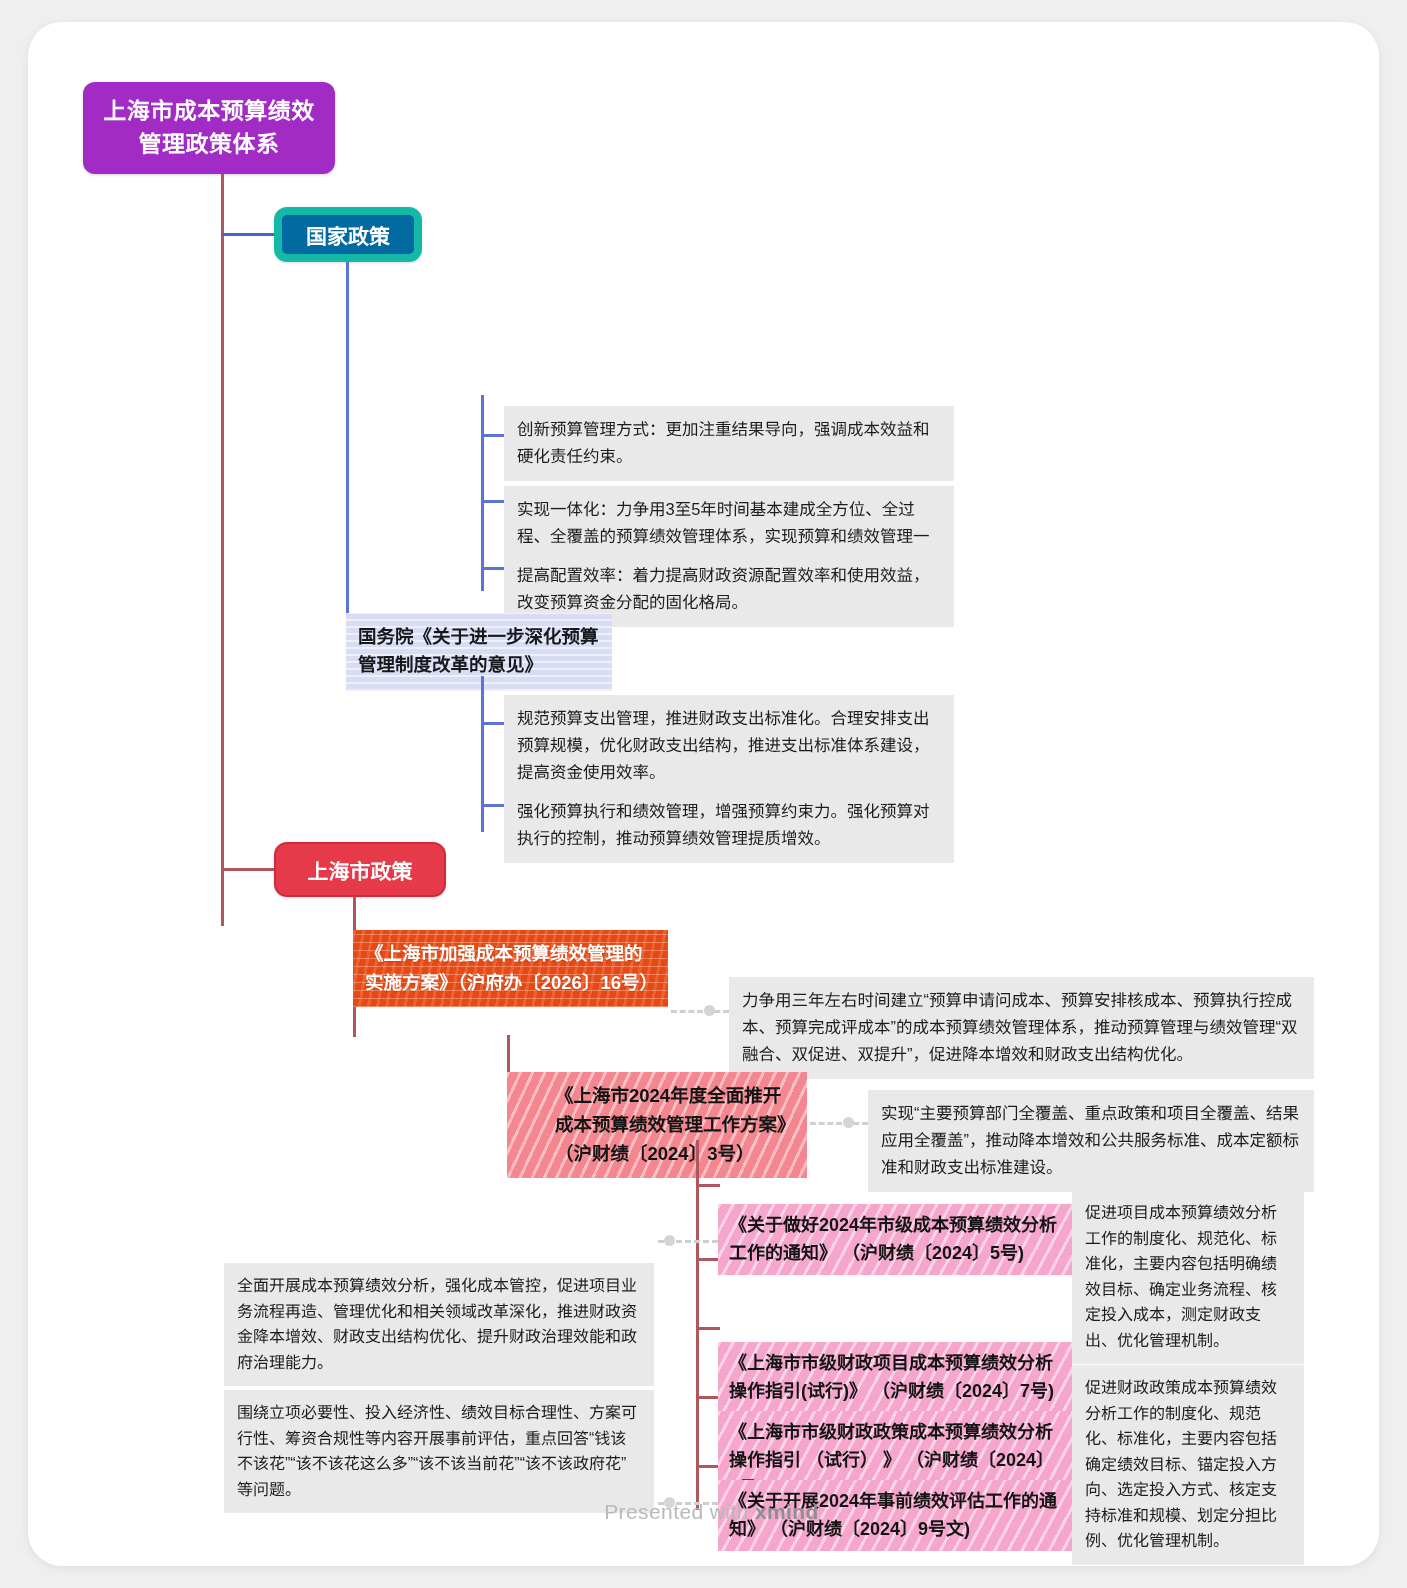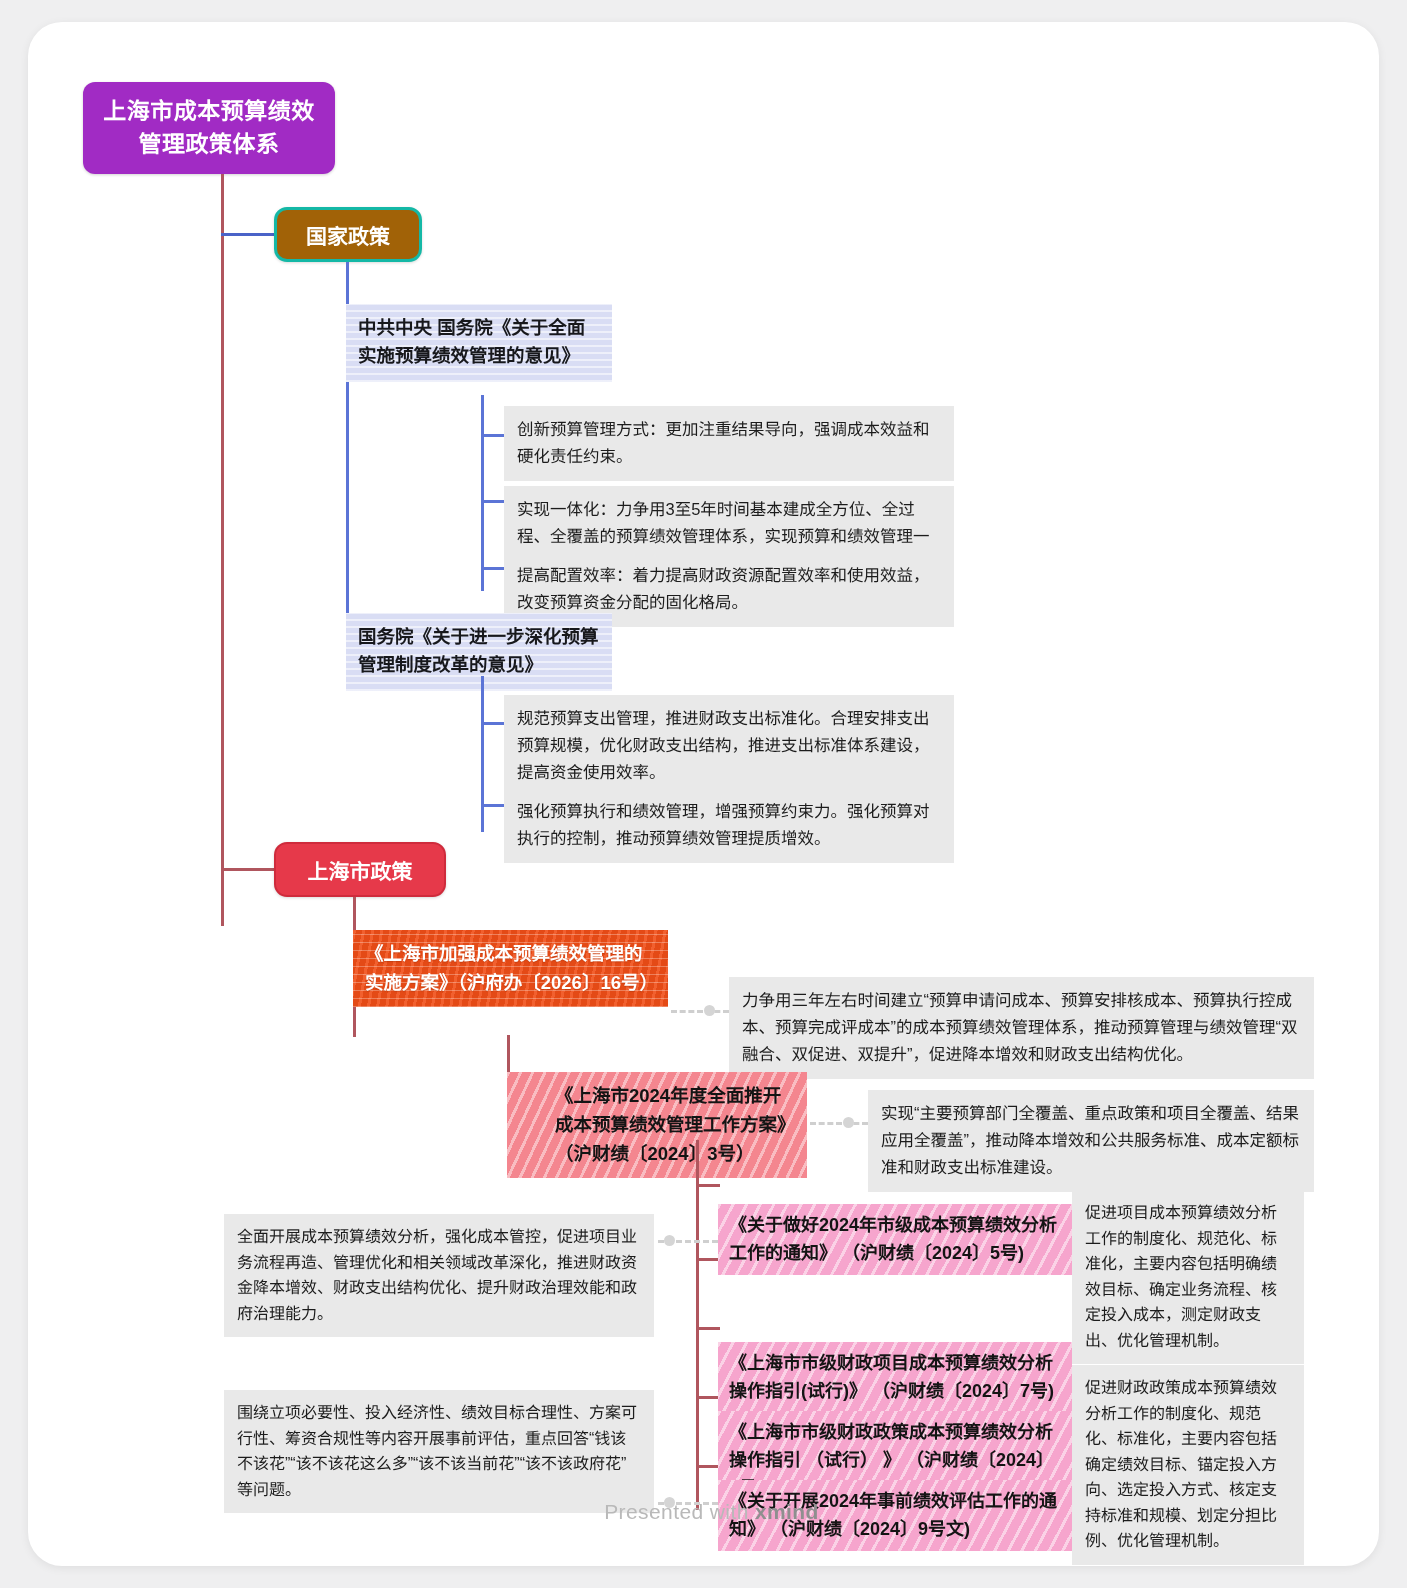--- a/index.html
+++ b/index.html
@@ -40,21 +40,21 @@
     box-shadow:0 1px 3px rgba(0,0,0,.18);
   }
   .root span{display:block;padding:0 10px;}
 
   .lvl1{
     border-radius:13px;
     color:#fff;font-weight:bold;font-size:21px;
     display:flex;align-items:center;justify-content:center;
     box-shadow:0 1px 3px rgba(0,0,0,.15);
   }
-  .lvl1.blue{background:#a16207;border:3px solid #14b8a6;}
+  .lvl1.blue{background:#0369a1;border:8px solid #14b8a6;}
   .lvl1.red{background:#e6394a;border:2px solid #cf2b3c;}
 
   
   .doc-blue{
     background:#d9ddf4;
     color:#17181c;
     font-weight:bold;font-size:18.5px;line-height:28px;
     padding:10px 12px 12px 12px;
     position:absolute;
     background-image:repeating-linear-gradient(
@@ -150,23 +150,20 @@
   <div class="conn blue" style="left:193px;top:211px;width:56px;height:3px;"></div>
 
   <div class="conn red" style="left:193px;top:846px;width:56px;height:3px;"></div>
 
   <div class="node lvl1 blue" style="left:246px;top:185px;width:148px;height:55px;">
     <span>国家政策</span>
   </div>
 
   <div class="conn blue2" style="left:318px;top:240px;width:3px;height:420px;"></div>
 
-  <div class="doc-blue" style="left:318px;top:282px;width:242px;">
-    <span>中共中央 国务院《关于全面实施预算绩效管理的意见》</span>
-  </div>
 
   <div class="conn blue2" style="left:453px;top:373px;width:3px;height:196px;"></div>
   <div class="conn blue2" style="left:453px;top:412px;width:26px;height:3px;"></div>
   <div class="conn blue2" style="left:453px;top:478px;width:26px;height:3px;"></div>
   <div class="conn blue2" style="left:453px;top:545px;width:26px;height:3px;"></div>
 
   <div class="desc" style="left:476px;top:384px;width:450px;">
     <span>创新预算管理方式：更加注重结果导向，强调成本效益和硬化责任约束。</span>
   </div>
   <div class="desc" style="left:476px;top:464px;width:450px;">
@@ -231,21 +228,21 @@
   </div>
   <div class="doc-pink" style="left:690px;top:1389px;width:354px;">
     <span>《上海市市级财政政策成本预算绩效分析操作指引 （试行） 》 （沪财绩〔2024〕8号)</span>
   </div>
   <div class="doc-pink" style="left:690px;top:1458px;width:354px;">
     <span>《关于开展2024年事前绩效评估工作的通知》 （沪财绩〔2024〕9号文)</span>
   </div>
 
   <div class="dashed" style="left:630px;top:1218px;width:60px;"></div>
   <div class="dot" style="left:636px;top:1213px;"></div>
-  <div class="desc small" style="left:196px;top:1192px;width:430px;">
+  <div class="desc small" style="left:196px;top:1241px;width:430px;">
     <span>全面开展成本预算绩效分析，强化成本管控，促进项目业务流程再造、管理优化和相关领域改革深化，推进财政资金降本增效、财政支出结构优化、提升财政治理效能和政府治理能力。</span>
   </div>
 
   <div class="dashed" style="left:630px;top:1480px;width:60px;"></div>
   <div class="dot" style="left:636px;top:1475px;"></div>
   <div class="desc small" style="left:196px;top:1368px;width:430px;">
     <span>围绕立项必要性、投入经济性、绩效目标合理性、方案可行性、筹资合规性等内容开展事前评估，重点回答“钱该不该花”“该不该花这么多”“该不该当前花”“该不该政府花”等问题。</span>
   </div>
 
   <div class="dashed" style="left:1044px;top:1248px;width:44px;"></div>

